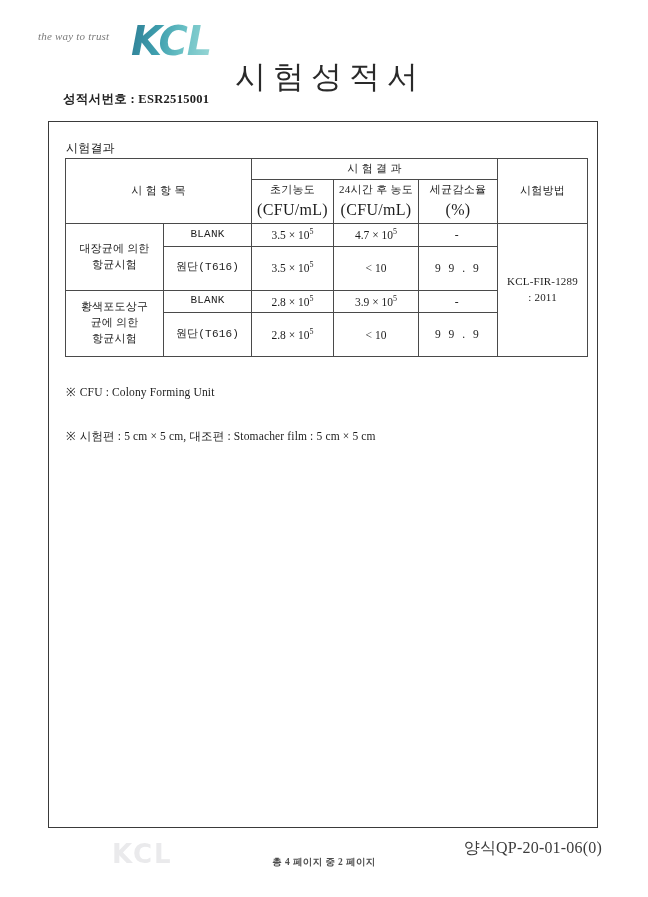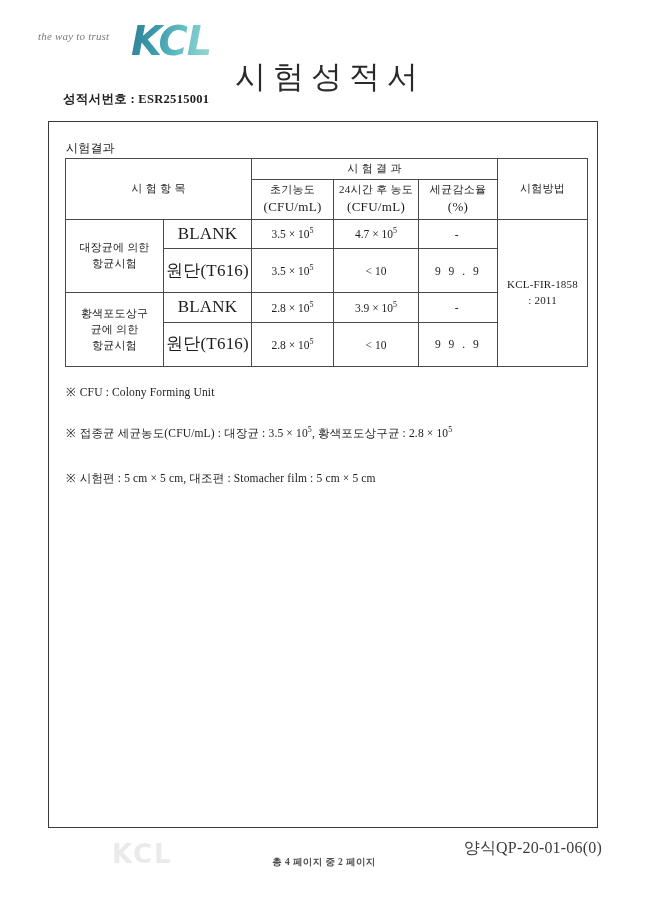--- a/index.html
+++ b/index.html
@@ -113,29 +113,30 @@
     vertical-align: middle;
     padding: 2px 1px;
     font-weight: normal;
     line-height: 1.45;
   }
   .rtable .hd {
     font-size: 11px;
     letter-spacing: 0.3px;
   }
   .hd-span { letter-spacing: 3px; }
-  .unit { display: block; font-size: 13px; }
+  .unit { display: block; font-size: 16px; }
   .cell-name {
     font-size: 11px;
     line-height: 1.85;
     letter-spacing: 0.2px;
   }
   .cell-sample {
-    font-size: 17px;
-    letter-spacing: 0.2px;
+    font-size: 11px;
+    letter-spacing: 0.2px;
+    font-family: Liberation Mono, monospace;
   }
   .cell-val {
     font-size: 11.5px;
     white-space: nowrap;
   }
   .cell-val sup { font-size: 8px; }
   .reduction { letter-spacing: 2.5px; font-size: 11.5px; }
   .method {
     font-size: 11px;
     line-height: 2.1;
@@ -259,21 +260,21 @@
         </td>
         <td class="cell-sample">BLANK</td>
         <td class="cell-val">
           <span>3.5 × 10</span><sup>5</sup>
         </td>
         <td class="cell-val">
           <span>4.7 × 10</span><sup>5</sup>
         </td>
         <td class="reduction">-</td>
         <td class="method" rowspan="4">
-          <span>KCL-FIR-1858</span><br>
+          <span>KCL-FIR-1289</span><br>
           <span>: 2011</span>
         </td>
       </tr>
       <tr>
         <td class="cell-sample" style="height:39px">원단(T616)</td>
         <td class="cell-val">
           <span>3.5 × 10</span><sup>5</sup>
         </td>
         <td class="cell-val">
           <span>&lt; 10</span><sup></sup>
@@ -308,23 +309,20 @@
       </tr>
     </tbody>
   </table>
 
   <div class="notes">
 
     <div class="note">
       <span class="mark">※</span><span>CFU : Colony Forming Unit</span>
     </div>
 
-    <div class="note">
-      <span class="mark">※</span><span>접종균 세균농도(CFU/mL) : 대장균 : 3.5 × 10</span><sup>5</sup><span>, 황색포도상구균 : 2.8 × 10</span><sup>5</sup>
-    </div>
 
 
     <div class="note" style="margin-top:26px">
       <span class="mark">※</span><span>시험편 : 5 cm × 5 cm,  대조편 : Stomacher film : 5 cm × 5 cm</span>
     </div>
 
   </div>
 
   <div class="page-count">총 4 페이지 중 2 페이지</div>
   <div class="form-code">양식QP-20-01-06(0)</div>

